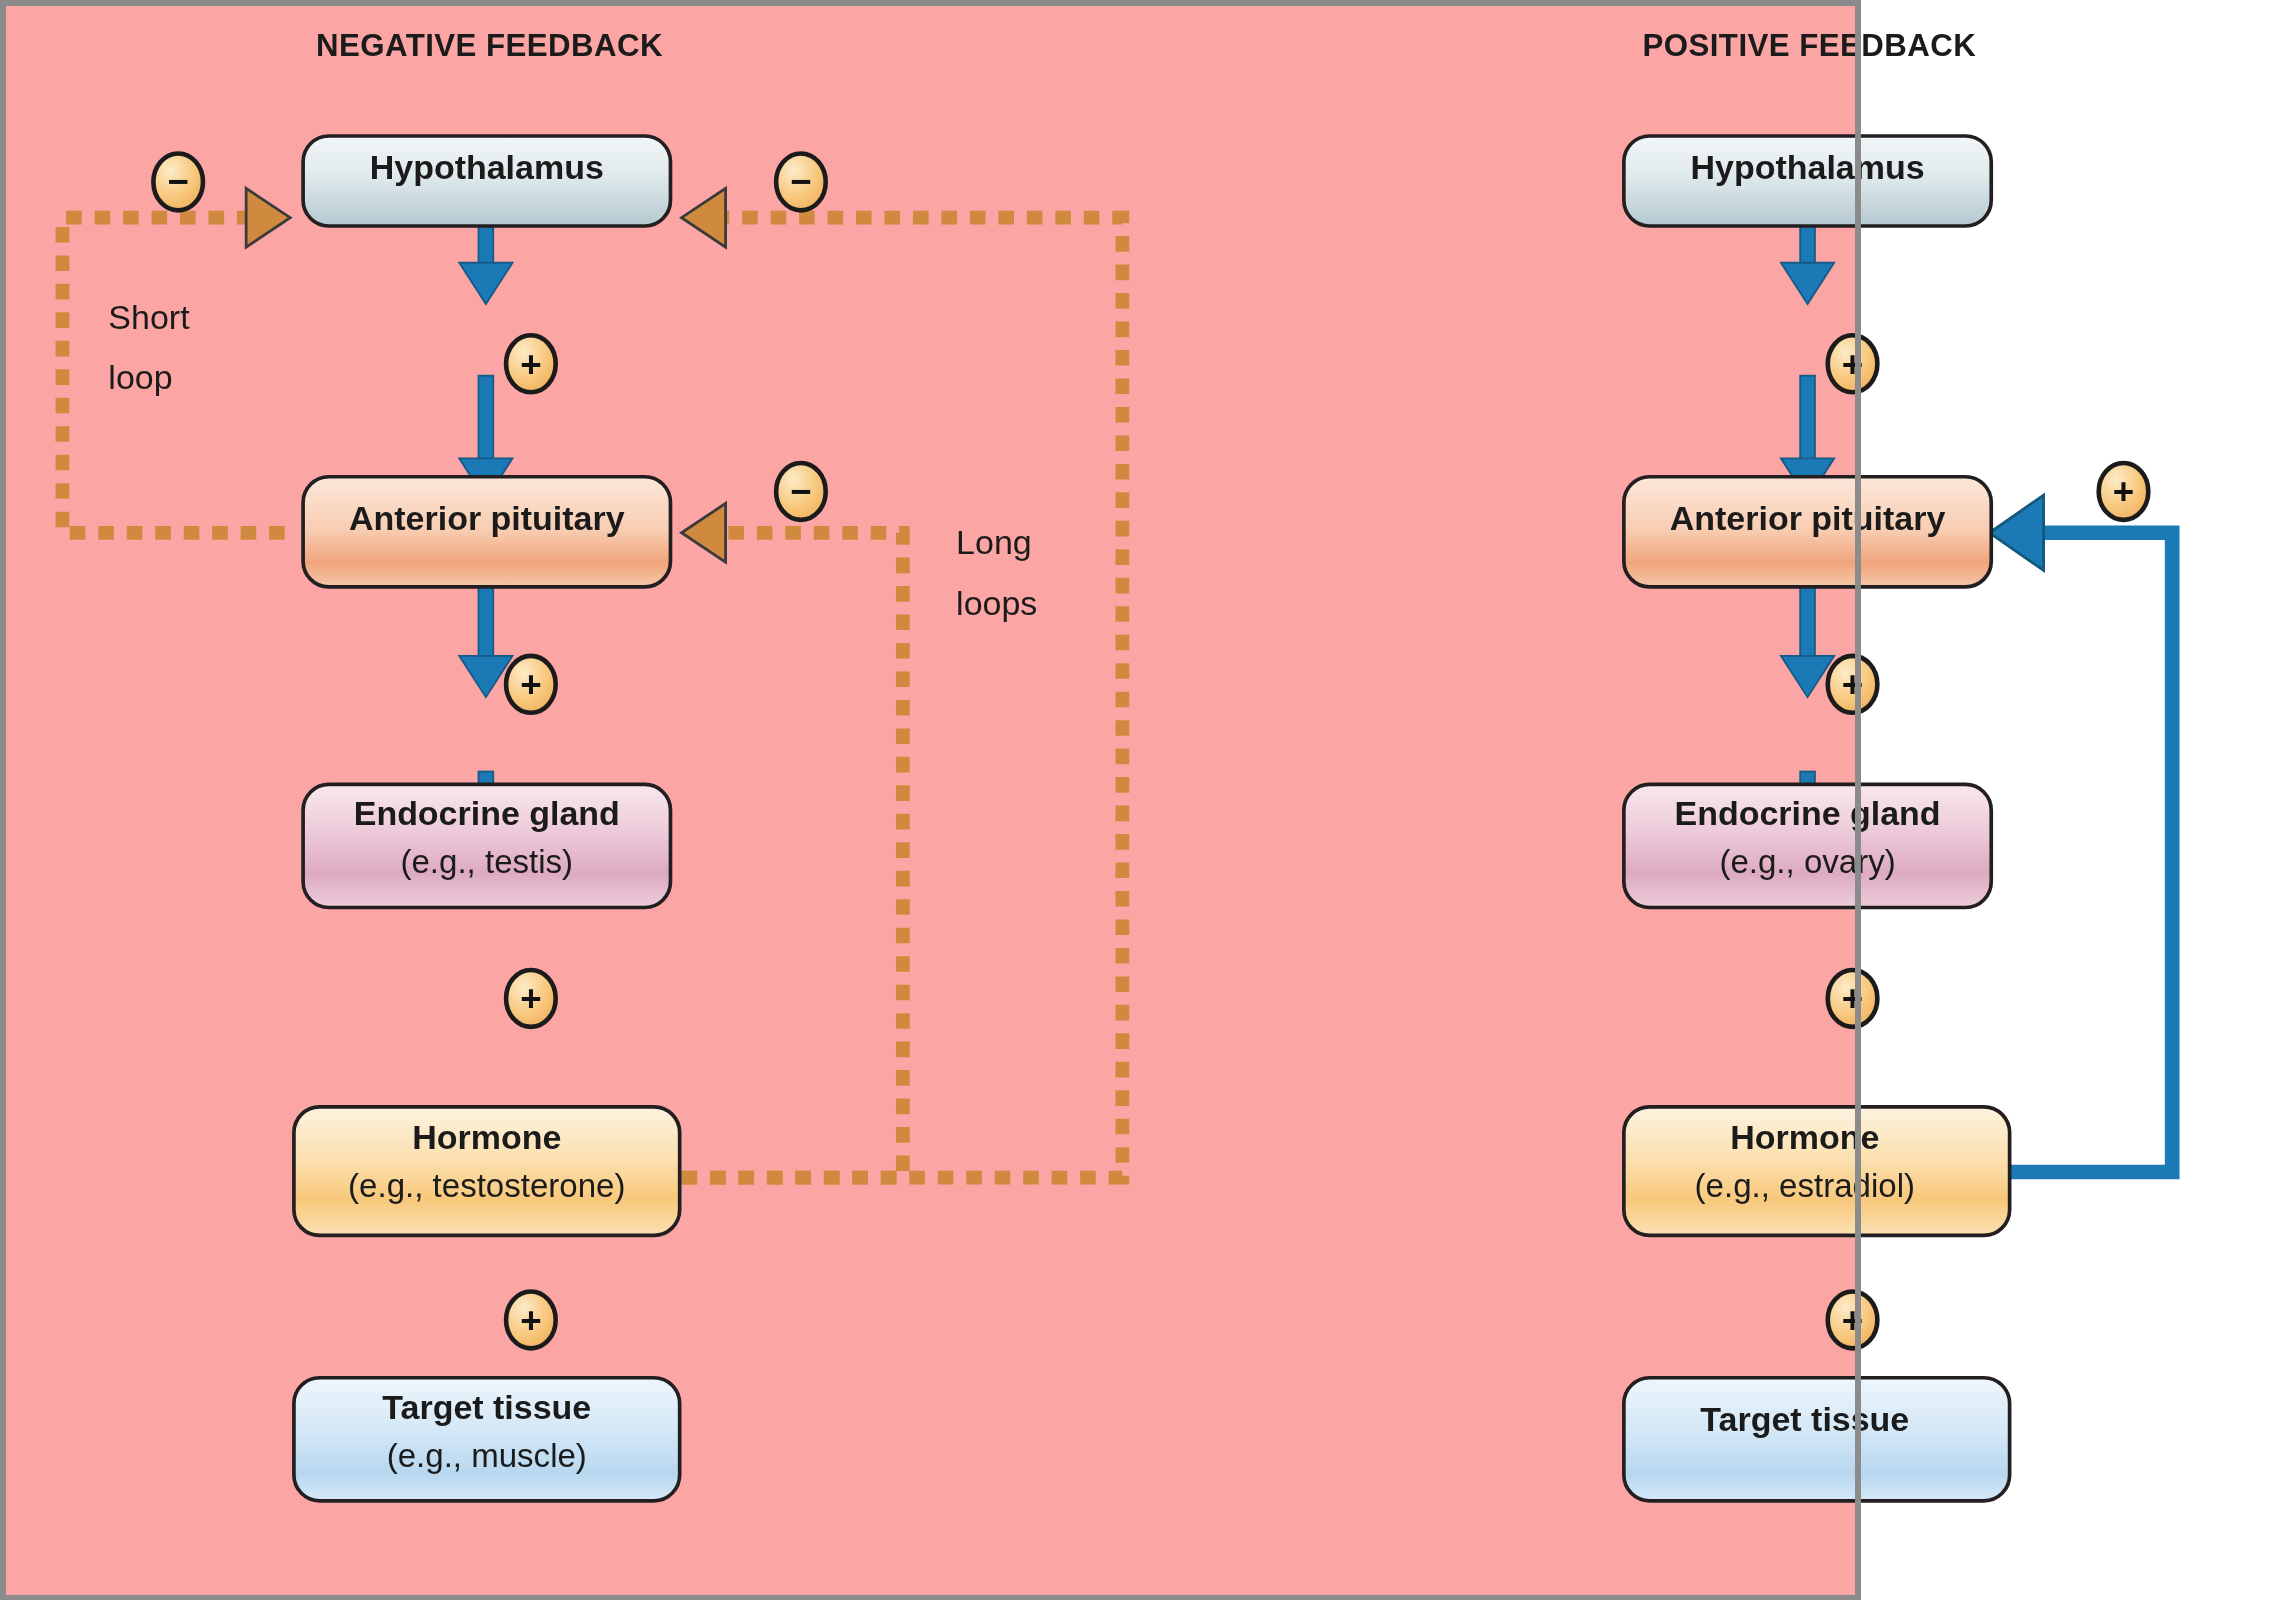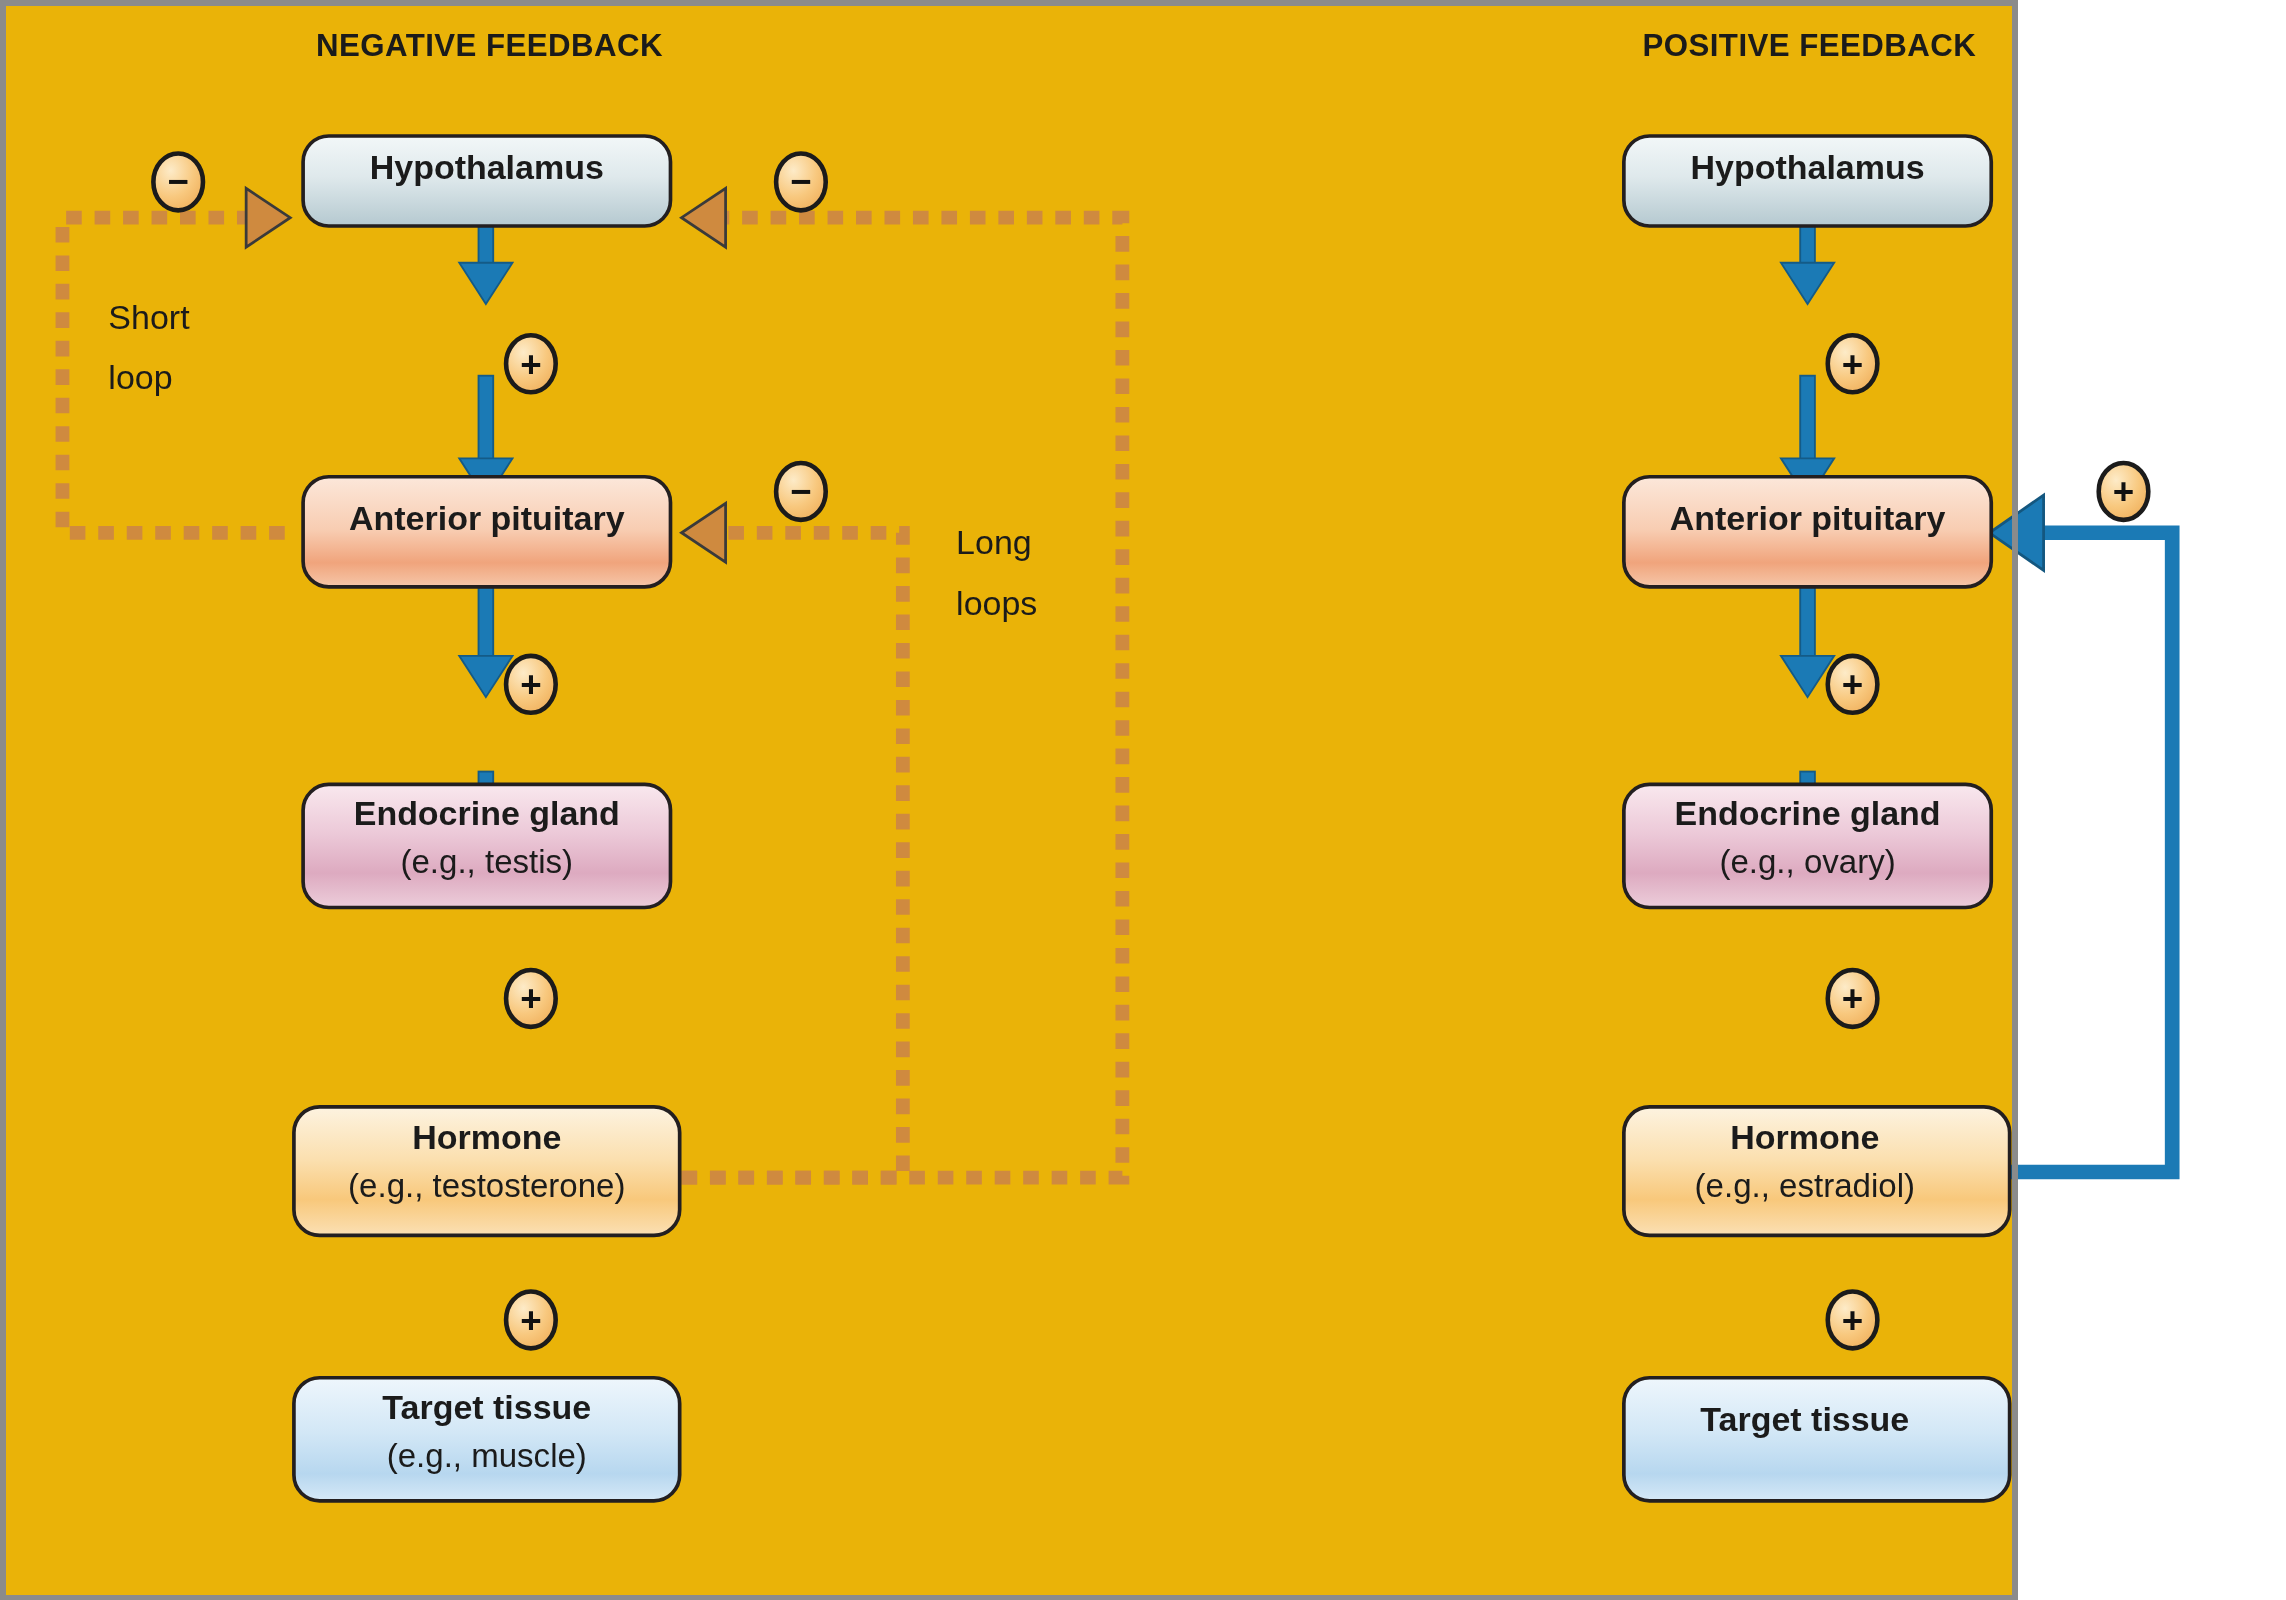--- a/index.html
+++ b/index.html
@@ -1,17 +1,17 @@
 <!DOCTYPE html>
 <html style="font-size:14.7px"><head>
 <meta charset="utf-8">
 <style>
   html, body { margin:0; padding:0; background:#ffffff; }
   body { font-family:"Liberation Sans", sans-serif; }
-  #page { position:relative; width:2018px; height:1601px; background:#eab308; box-sizing:border-box; }
+  #page { position:relative; width:1861px; height:1601px; background:#fca5a5; box-sizing:border-box; }
   #frame { position:absolute; inset:0; border:6.4px solid #8b8b8b; box-sizing:border-box; pointer-events:none; }
   svg.canvas { position:absolute; left:0; top:0; width:2287px; height:1601px; }
   .panel-title { font-weight:bold; font-size:34px; fill:#1b1b1b; letter-spacing:0.5px; text-anchor:middle; }
   .box-title { font-weight:bold; font-size:37px; fill:#1b1b1b; text-anchor:middle; }
   .box-sub { font-weight:normal; font-size:36px; fill:#1b1b1b; text-anchor:middle; }
   .loop-label { font-size:37px; fill:#1b1b1b; text-anchor:start; }
   .badge-sign { font-weight:bold; font-size:40px; fill:#111111; text-anchor:middle; }
 </style>
 </head>
 <body>

